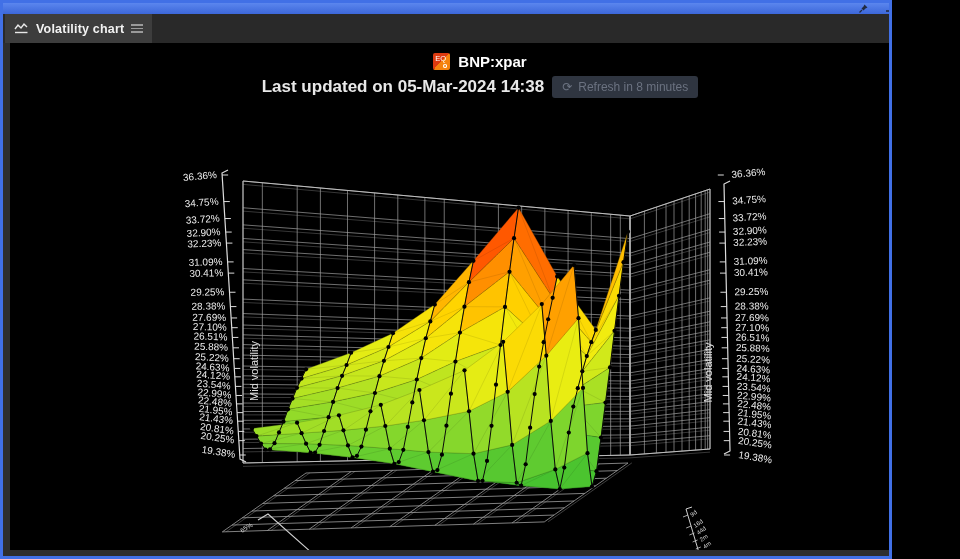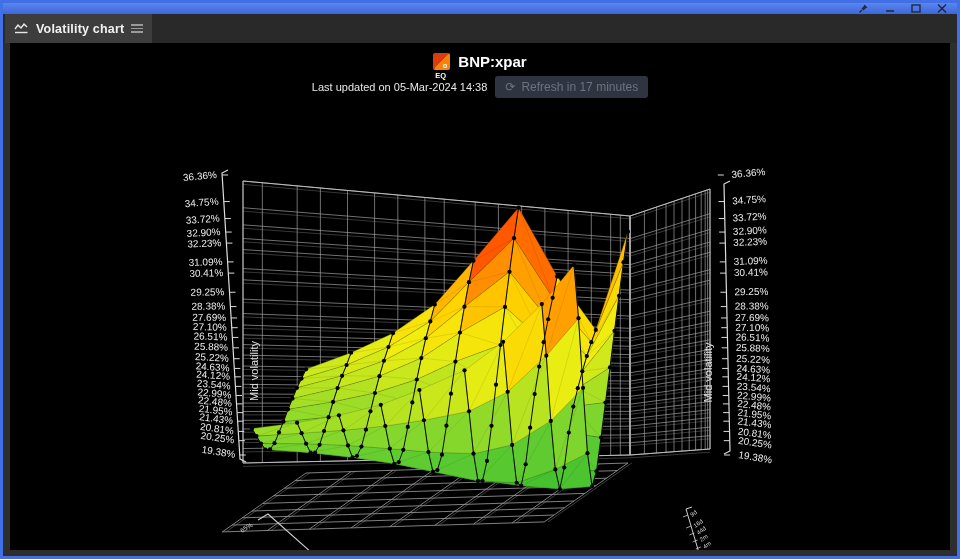--- a/index.html
+++ b/index.html
@@ -1,16 +1,16 @@
 <!DOCTYPE html>
 <html><head>
 <meta charset="utf-8">
 <style>
   html,body{margin:0;padding:0;background:#000;}
-  #window{position:relative;width:960px;height:559px;overflow:hidden;
+  #window{position:relative;width:892px;height:559px;overflow:hidden;
           font-family:"Liberation Sans",sans-serif;
           border:3px solid #4170e6;box-sizing:border-box;background:#000;}
   
   #titlebar{position:absolute;left:0;top:0;width:954px;height:11px;
             background:linear-gradient(#5b86ee,#3c67d9);
             display:flex;justify-content:flex-end;align-items:center;gap:15px;padding-right:10px;box-sizing:border-box;}
   .winctl{width:11px;height:9px;display:flex;align-items:center;justify-content:center;cursor:pointer;}
   .winctl svg{display:block}
   
   #tabbar{position:absolute;left:0;top:11px;width:954px;height:29px;background:#292929;
@@ -19,25 +19,25 @@
   #tab .tab-label{color:#f2f2f2;font-size:12.5px;font-weight:bold;letter-spacing:.2px;}
   .hamburger{display:inline-block;width:12px;}
   .hamburger i{display:block;height:1.5px;background:#9a9a9a;margin:2px 0;}
   
   #content{position:absolute;left:0;top:40px;width:954px;height:516px;background:#000;
            border-left:7px solid #2e2e2e;border-right:7px solid #2e2e2e;border-bottom:9px solid #2e2e2e;
            box-sizing:border-box;overflow:hidden;}
   #hdr1{position:absolute;left:0;top:10px;width:100%;display:flex;justify-content:center;align-items:center;gap:8px;}
   .eq-badge{width:17px;height:17px;position:relative;border-radius:2px;
             background:linear-gradient(135deg,#dd3a10 50%,#f5820d 50%);flex:0 0 auto;}
-  .eq-badge .l1{position:absolute;left:2px;top:18px;color:#fff;font-size:7.5px;font-weight:bold;}
+  .eq-badge .l1{position:absolute;left:2px;top:1px;color:#fff;font-size:7.5px;font-weight:normal;}
   .eq-badge .l2{position:absolute;right:3px;bottom:0px;color:#fff;font-size:7.5px;font-weight:bold;}
   #symbol{color:#fff;font-size:15px;font-weight:bold;}
   #hdr2{position:absolute;left:0;top:33px;width:100%;display:flex;justify-content:center;align-items:center;gap:8px;}
-  #updated{color:#e8e8e8;font-size:11px;}
+  #updated{color:#e8e8e8;font-size:17px;font-weight:bold;}
   #refresh-btn{background:#2f3540;border:none;border-radius:3px;color:#6b7280;font-size:12px;
                padding:4px 10px;display:flex;align-items:center;gap:6px;cursor:default;
                font-family:"Liberation Sans",sans-serif;}
   #refresh-btn .ricon{font-size:12px;line-height:1;}
   #chart-host{position:absolute;left:0;top:0;width:940px;height:507px;}
 </style>
 </head>
 <body>
 
 <div id="window">
@@ -677,18 +677,18 @@
       <span class="eq-badge">
         <span class="l1">EQ</span>
         <span class="l2">o</span>
       </span>
       <span id="symbol">BNP:xpar</span>
     </div>
     <div id="hdr2">
       <span id="updated">Last updated on 05-Mar-2024 14:38</span>
       <button id="refresh-btn">
         <span class="ricon">⟳</span>
-        <span>Refresh in 17 minutes</span>
+        <span>Refresh in 8 minutes</span>
       </button>
     </div>
   </div>
 
 </div>
 
 </body></html>

